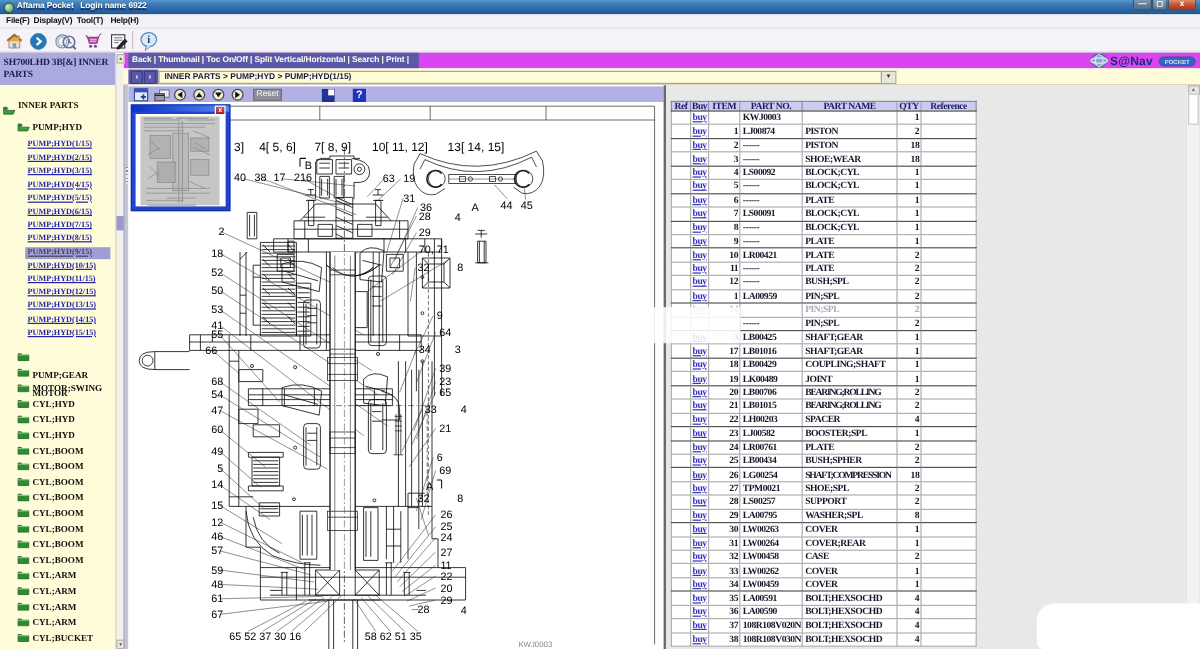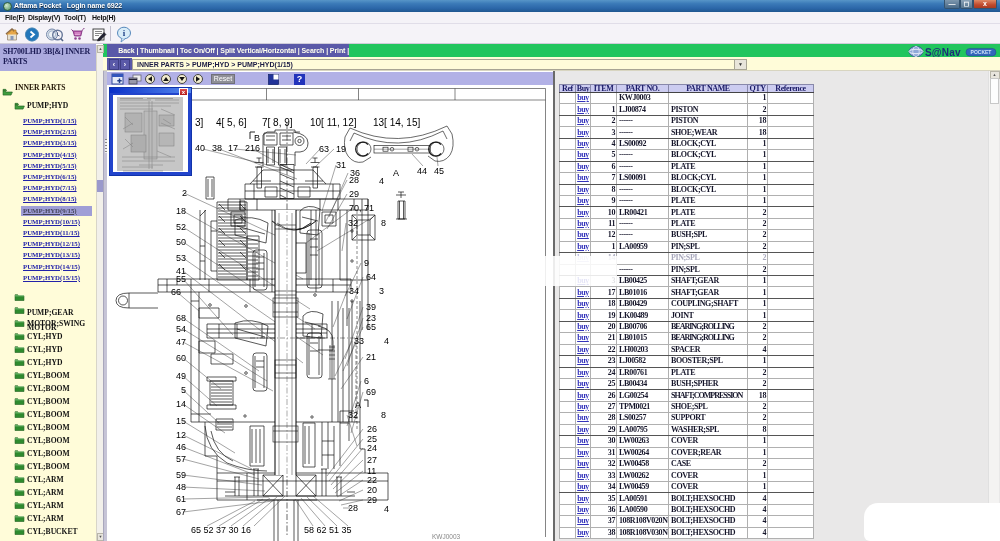--- a/index.html
+++ b/index.html
@@ -15,21 +15,21 @@
 .winbtn span{position:absolute;width:100%;text-align:center;color:#fff;font-size:7px;line-height:8px;top:0;left:0;font-weight:bold;}
 
 #menubar{left:0;top:12px;width:1000px;height:12px;background:#f4f2f7;border-bottom:1px solid #e0dde8;box-sizing:border-box;color:#111;font-size:7px;font-weight:bold;letter-spacing:-0.2px;}
 #menubar span{position:absolute;top:2px;}
 
 #toolbar{left:0;top:24px;width:1000px;height:20px;background:#f5f3f8;border-bottom:1px solid #cfccda;box-sizing:border-box;}
 #tbsep{position:absolute;left:110px;top:2px;width:1px;height:15px;background:#c2bfce;}
 
 #lefthead{left:0;top:44px;width:96px;height:27px;background:#abaade;color:#1c1c55;font-family:"Liberation Serif",serif;font-weight:bold;font-size:8px;line-height:9.5px;padding:3px 0 0 3px;box-sizing:border-box;letter-spacing:-0.2px;}
 
-#navbar{left:103px;top:44px;width:897px;height:13px;background:#22c55e;text-align:right;}
+#navbar{left:103px;top:44px;width:897px;height:13px;background:#d946ef;}
 #navdark{position:absolute;left:4px;top:0;width:242px;height:13px;background:#5a59a8;color:#ffffee;font-size:7px;font-weight:bold;line-height:13px;white-space:pre;padding-left:3px;box-sizing:border-box;letter-spacing:-0.1px;}
 #snav{position:absolute;right:0px;top:0px;height:13px;}
 
 #addrbar{left:103px;top:57px;width:897px;height:14px;background:#fffcd9;border-bottom:1px solid #d8d5c0;box-sizing:border-box;}
 .navarr{position:absolute;top:1.5px;width:10px;height:11px;background:#5a59a8;border:1px solid #3f3e85;box-sizing:border-box;color:#fff;font-size:7px;line-height:9px;text-align:center;font-weight:bold;}
 #combo{position:absolute;left:29px;top:1.5px;width:615px;height:11px;border:1px solid #a8a594;box-sizing:border-box;font-size:7px;font-weight:bold;color:#1a1a44;line-height:10px;padding-left:4px;}
 #comboarr{position:absolute;right:0px;top:0px;width:11px;height:9px;background:#e8e5da;border-left:1px solid #a8a594;text-align:center;font-size:5px;line-height:9px;color:#333;}
 
 #tree{left:0;top:71px;width:96px;height:470px;background:#fffcd9;overflow:hidden;}
 .titem{position:absolute;font-family:"Liberation Serif",serif;font-weight:bold;white-space:nowrap;}

